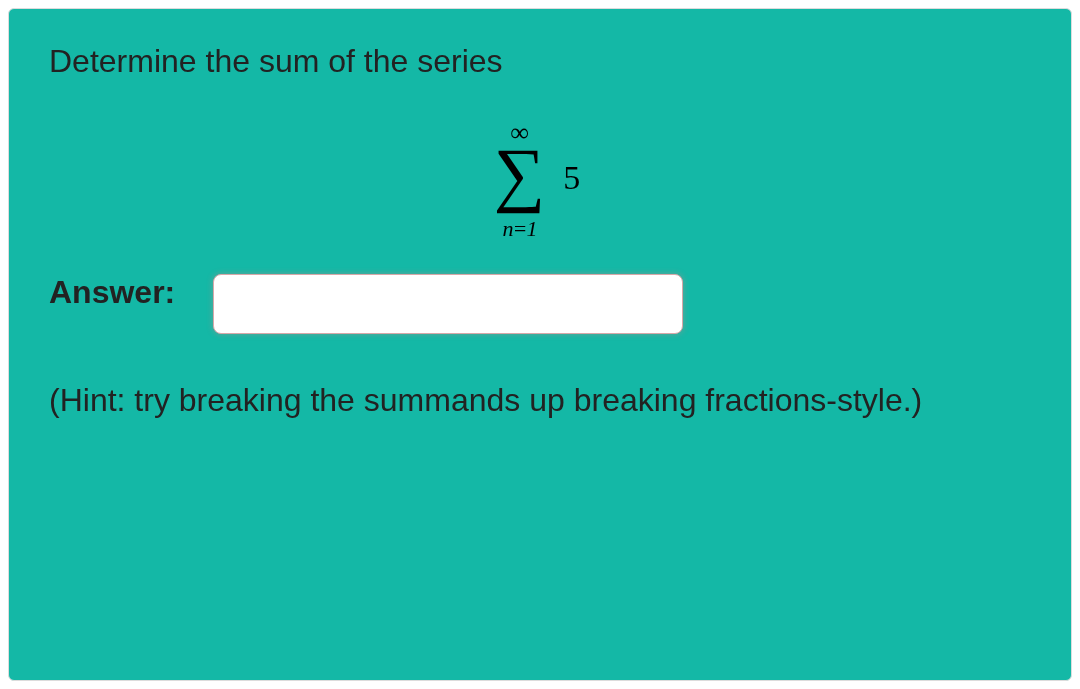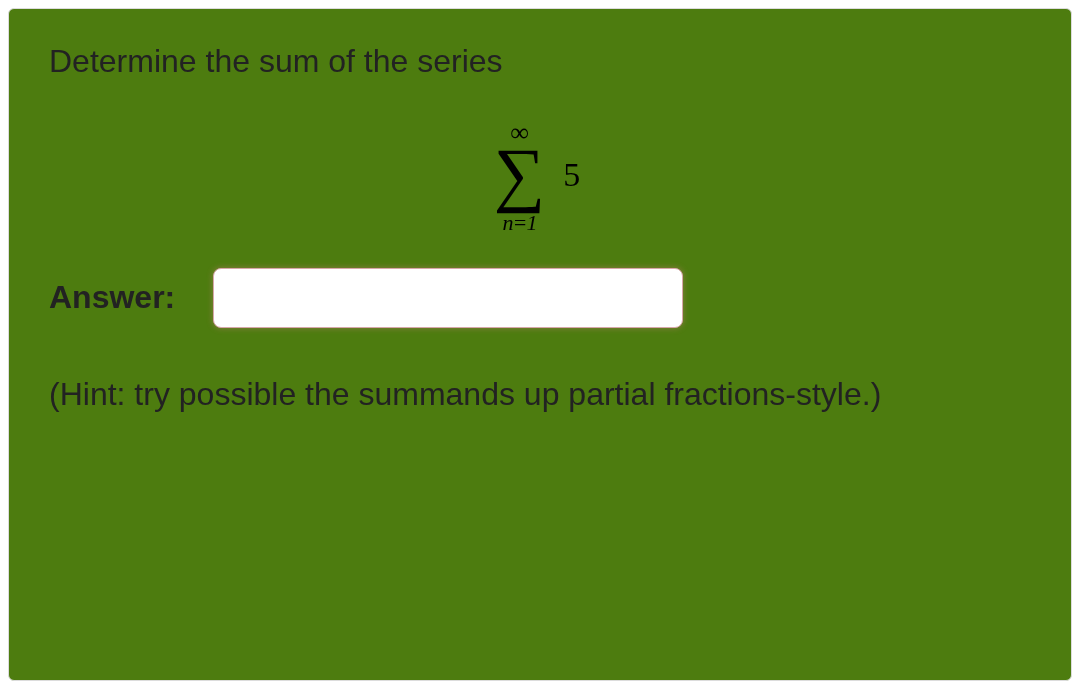--- a/index.html
+++ b/index.html
@@ -10,21 +10,21 @@
     body {
       font-family: Arial, Helvetica, sans-serif;
       background: #ffffff;
       width: 1080px;
       height: 689px;
       padding: 8px;
     }
     .question-card {
       border: 1px solid #dcdcdc;
       border-radius: 6px;
-      background: #4d7c0f;
+      background: #14b8a6;
       padding: 32px 40px 24px 40px;
       width: 100%;
       height: 100%;
     }
     .prompt-top {
       font-size: 32px;
       color: #222;
       line-height: 1.3;
       margin-bottom: 28px;
     }
@@ -50,21 +50,21 @@
       font-size: 26px;
       margin-bottom: -2px;
     }
     .sigma-symbol {
       font-size: 72px;
       line-height: 0.85;
     }
     .sigma-bottom {
       font-size: 22px;
       font-style: italic;
-      margin-top: 7px;
+      margin-top: 13px;
       letter-spacing: -1px;
     }
     .fraction {
       display: inline-flex;
       flex-direction: column;
       align-items: center;
       vertical-align: middle;
       line-height: 1.1;
     }
     .fraction .num {
@@ -80,21 +80,20 @@
       font-style: normal;
     }
     .prompt-bottom {
       font-size: 32px;
       color: #222;
       line-height: 1.45;
       margin-bottom: 44px;
     }
     .answer-row {
       display: flex;
-      align-items: center;
       gap: 38px;
       margin-bottom: 44px;
     }
     .answer-label {
       font-size: 32px;
       font-weight: bold;
       color: #222;
     }
     .answer-input {
       width: 470px;
@@ -137,15 +136,15 @@
       </span>
     </span>
   </div>
 
 
   <div class="answer-row">
     <span class="answer-label">Answer:</span>
     <input type="text" class="answer-input" autofocus="" value="" style="">
   </div>
 
-  <div class="hint">(Hint: try possible the summands up partial fractions-style.)</div>
+  <div class="hint">(Hint: try breaking the summands up breaking fractions-style.)</div>
 
 </div>
 
 </body></html>

